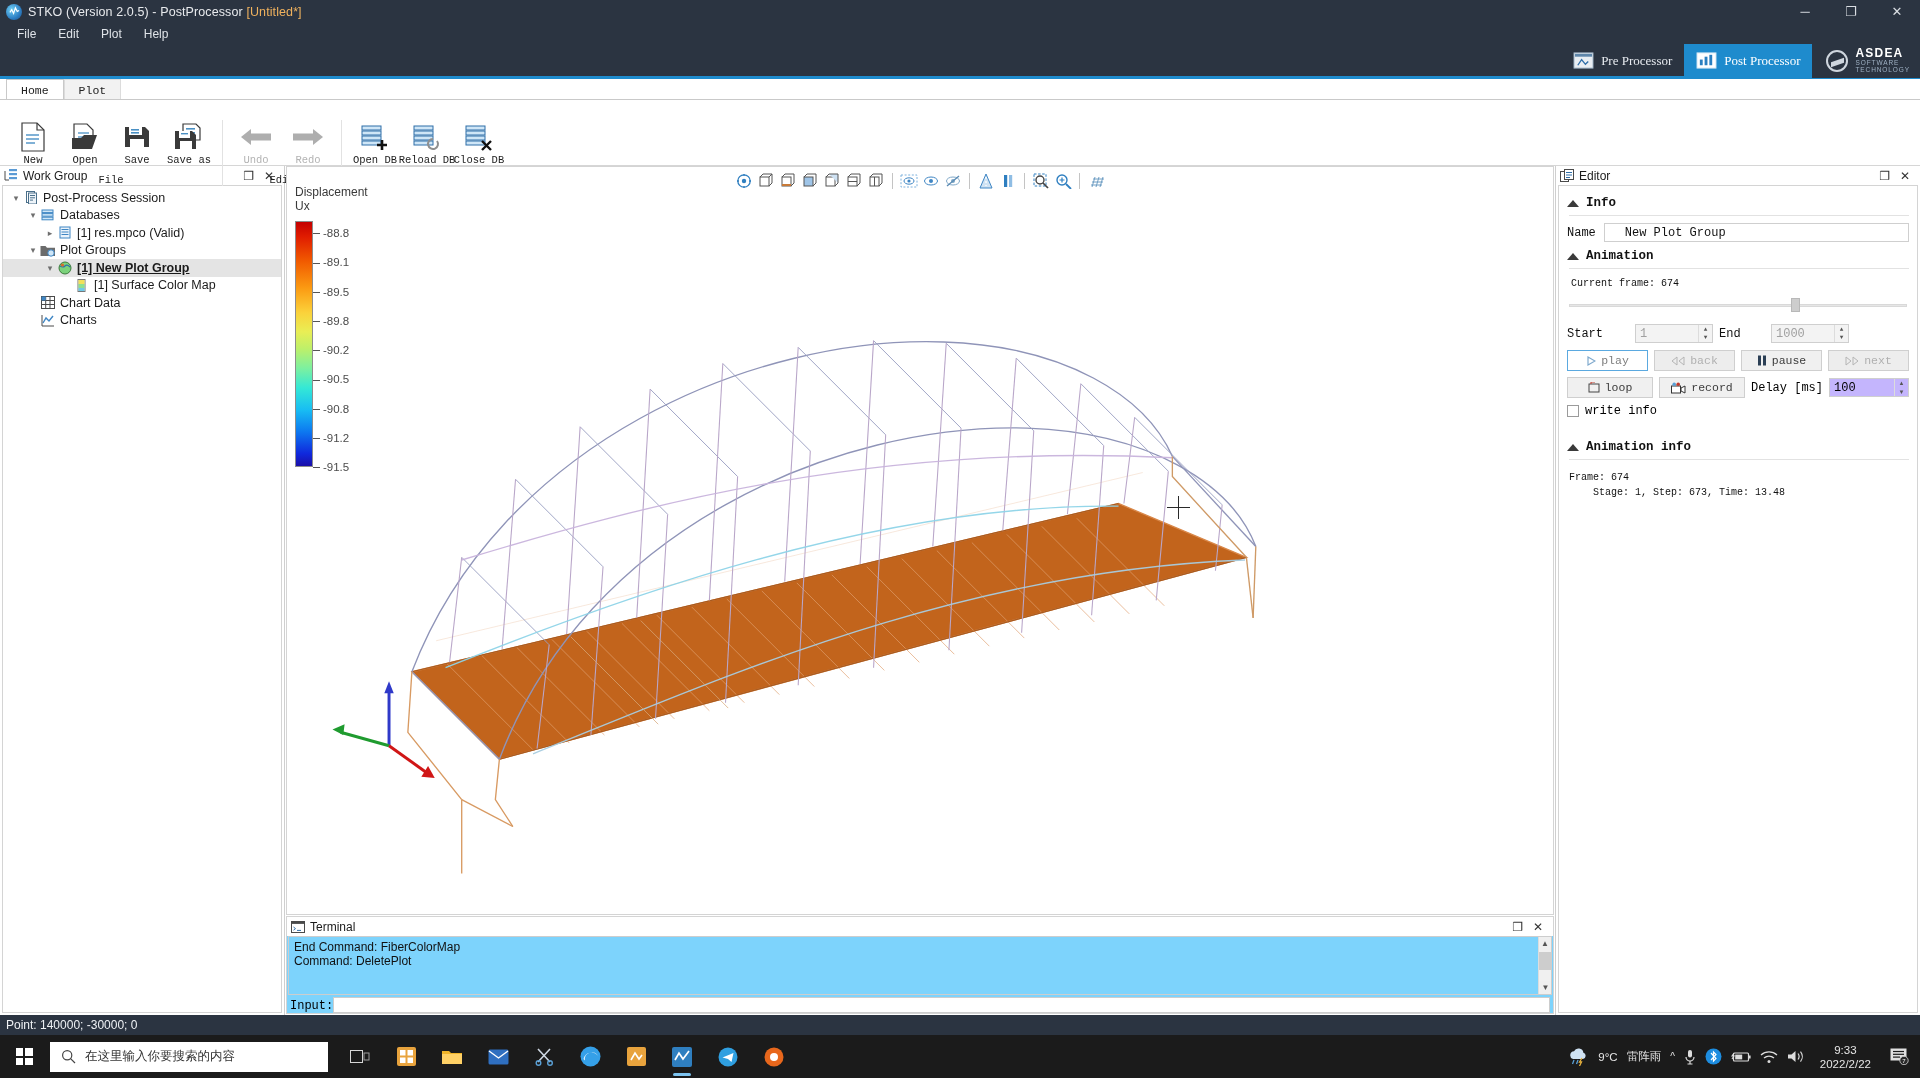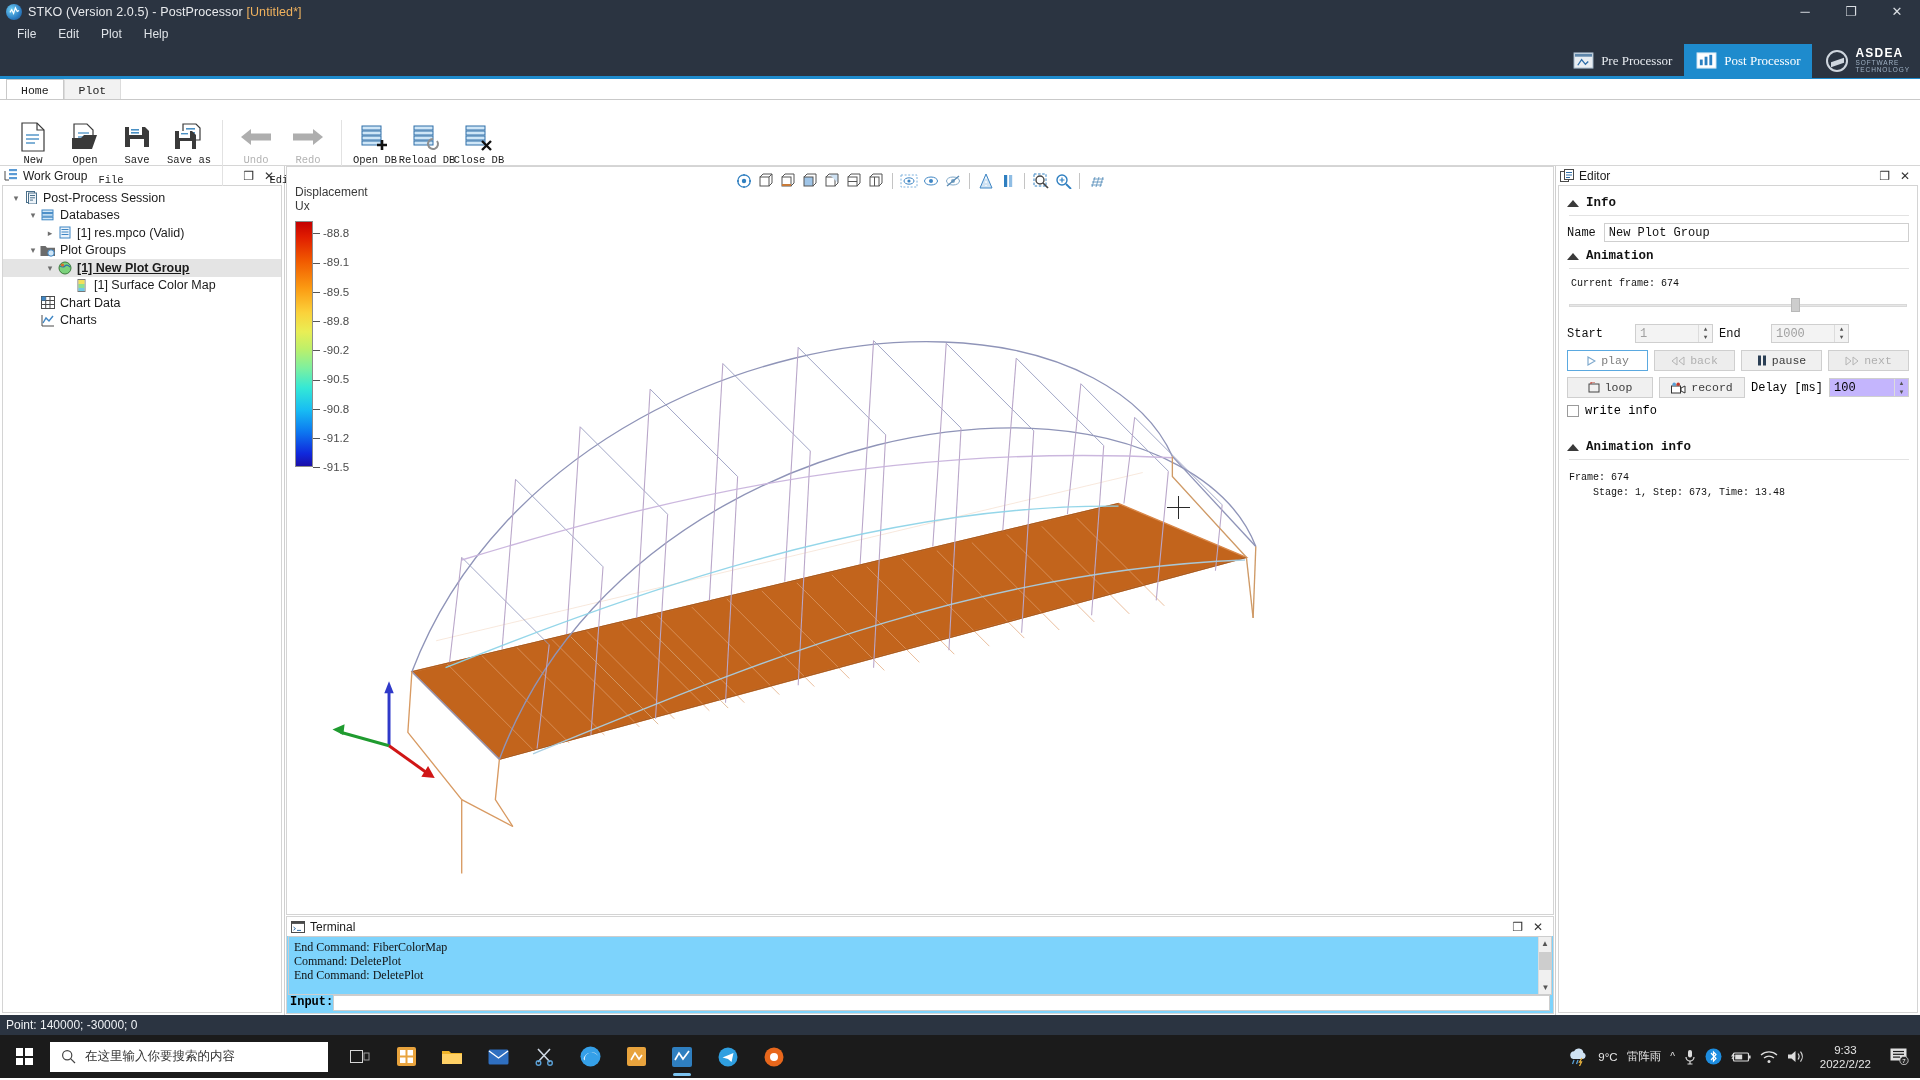--- a/index.html
+++ b/index.html
@@ -148,44 +148,44 @@
   
   #crosshair { position:absolute; width:23px; height:23px; }
   #crosshair:before, #crosshair:after { content:""; position:absolute; background:#2a2a2a; }
   #crosshair:before { left:0; top:11px; width:23px; height:1px; }
   #crosshair:after { left:11px; top:0; width:1px; height:23px; }
 
   
   #terminal { height:98px; border:1px solid #d4d4d4; margin:1px; display:flex; flex-direction:column; background:#7dd3fc;}
   #termout {
     flex:1; border:1px solid #cdcdcd; margin:0 1px; position:relative; overflow:hidden;
-    font-family:Liberation Serif, serif; font-size:12px; color:#111; padding:3px 5px; line-height:14px;
+    font-family:Liberation Sans, sans-serif; font-size:12px; color:#111; padding:3px 5px; line-height:14px;
   }
   #termscroll { position:absolute; right:0; top:0; width:13px; height:100%; background:#f0f0f0; border-left:1px solid #ddd;}
   #termscroll .ar { height:13px; display:flex;align-items:center;justify-content:center;font-size:8px;color:#555;background:#efefef;}
   #termscroll .thumb { position:absolute; top:15px; width:13px; height:18px; background:#cdcdcd; }
-  #terminput { height:18px; display:flex; align-items:flex-start; padding:0 3px;font-weight:bold; }
+  #terminput { height:18px; display:flex; align-items:flex-end; padding:0 3px; }
   #terminput .lab { font-family:"Liberation Mono", monospace; font-size:12px; }
   #terminput .box { flex:1; height:16px; border:1px solid #cdcdcd; background:#fff; }
 
   
   #editor { width:365px; border-left:1px solid #cfcfcf; background:#fff; display:flex; flex-direction:column;}
   #edbody { flex:1; border:1px solid #d4d4d4; margin:0 2px 2px 2px; padding:6px 8px; overflow:hidden; }
   .sect-hd {
     display:flex; align-items:center; gap:7px;
     font-family:"Liberation Mono", monospace; font-weight:bold; font-size:12.5px; color:#111;
     margin-top:4px;
   }
   .sect-hd .tri { width:0;height:0;border-left:6px solid transparent;border-right:6px solid transparent;border-bottom:7px solid #3a3a3a;}
   .sect-rule { height:1px; background:#e2e2e2; margin:5px 0 7px 2px; }
   .fr { display:flex; align-items:center; gap:8px; margin-bottom:7px; font-family:"Liberation Mono", monospace; font-size:12px; }
   .fr .flab { color:#111; }
   .inp {
     border:1px solid #cfcfcf; background:#fff; height:19px; font-family:"Liberation Mono", monospace;
-    font-size:12px; padding:0 4px; display:flex; align-items:center; color:#111;
+    font-size:12px; padding:0 20px; display:flex; align-items:center; color:#111;
   }
   .spin { border:1px solid #cfcfcf; height:19px; display:flex; align-items:center; width:78px; background:#c4b5fd;}
   .spin.gray { background:#f3f3f3; }
   .spin .sv { flex:1; padding-left:4px; font-family:"Liberation Mono", monospace; font-size:12px; }
   .spin.gray .sv { color:#a0a0a0; }
   .spin .sbtns { width:14px; height:100%; display:flex; flex-direction:column; border-left:1px solid #dcdcdc;}
   .spin .sbtns i { flex:1; display:flex; align-items:center; justify-content:center; font-size:6px; font-style:normal; color:#555;}
   .slider { margin:7px 2px 12px 2px; height:14px; position:relative; }
   .slider .track { position:absolute; top:6px; left:0; right:0; height:3px; background:#e6e6e6; border:1px solid #d9d9d9;}
   .slider .handle { position:absolute; top:0; width:9px; height:14px; background:#cdcdcd; border:1px solid #b8b8b8;}
@@ -795,21 +795,20 @@
         </svg>
         <span class="ph-title">Terminal</span>
         <span class="ph-btns">
           <span>❐</span>
           <span>✕</span>
         </span>
       </div>
       <div id="termout">
         <div>End Command: FiberColorMap</div>
         <div>Command: DeletePlot</div>
-        <div>End Command: DeletePlot</div>
         <div id="termscroll">
           <div class="ar">▲</div>
           <div class="thumb"></div>
           <div class="ar" style="position:absolute;bottom:0;width:13px;">▼</div>
         </div>
       </div>
       <div id="terminput">
         <span class="lab">Input:</span>
         <span class="box"></span>
       </div>

